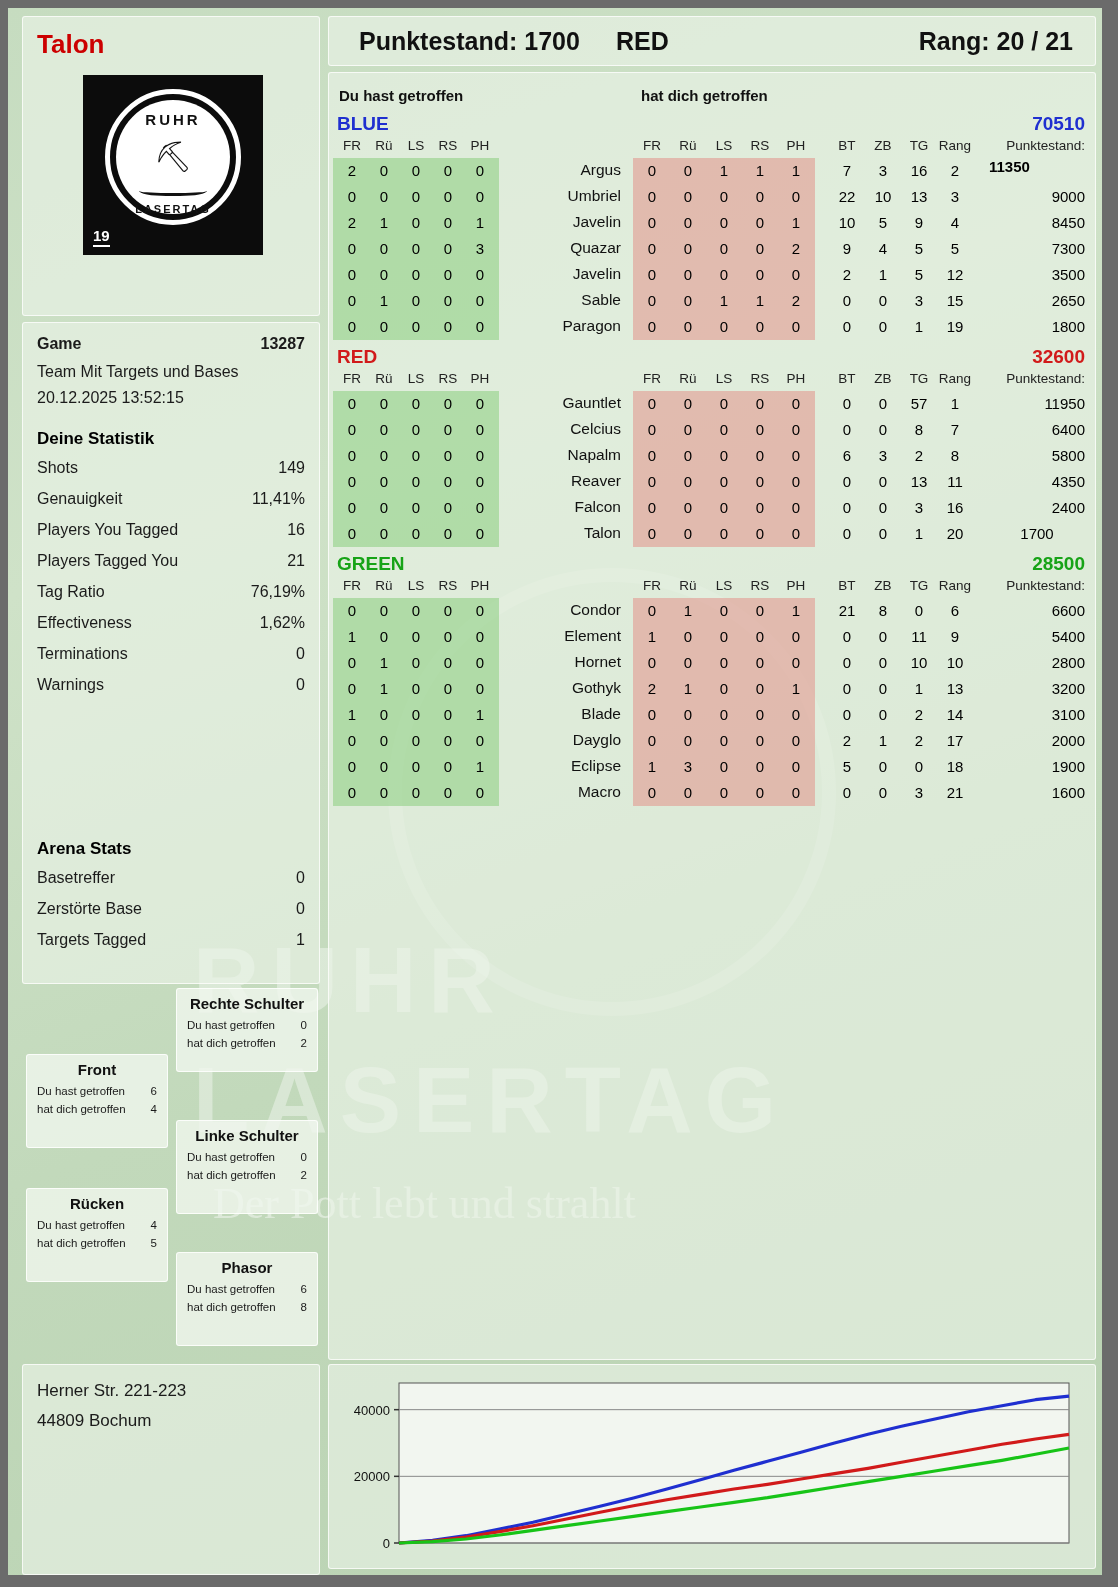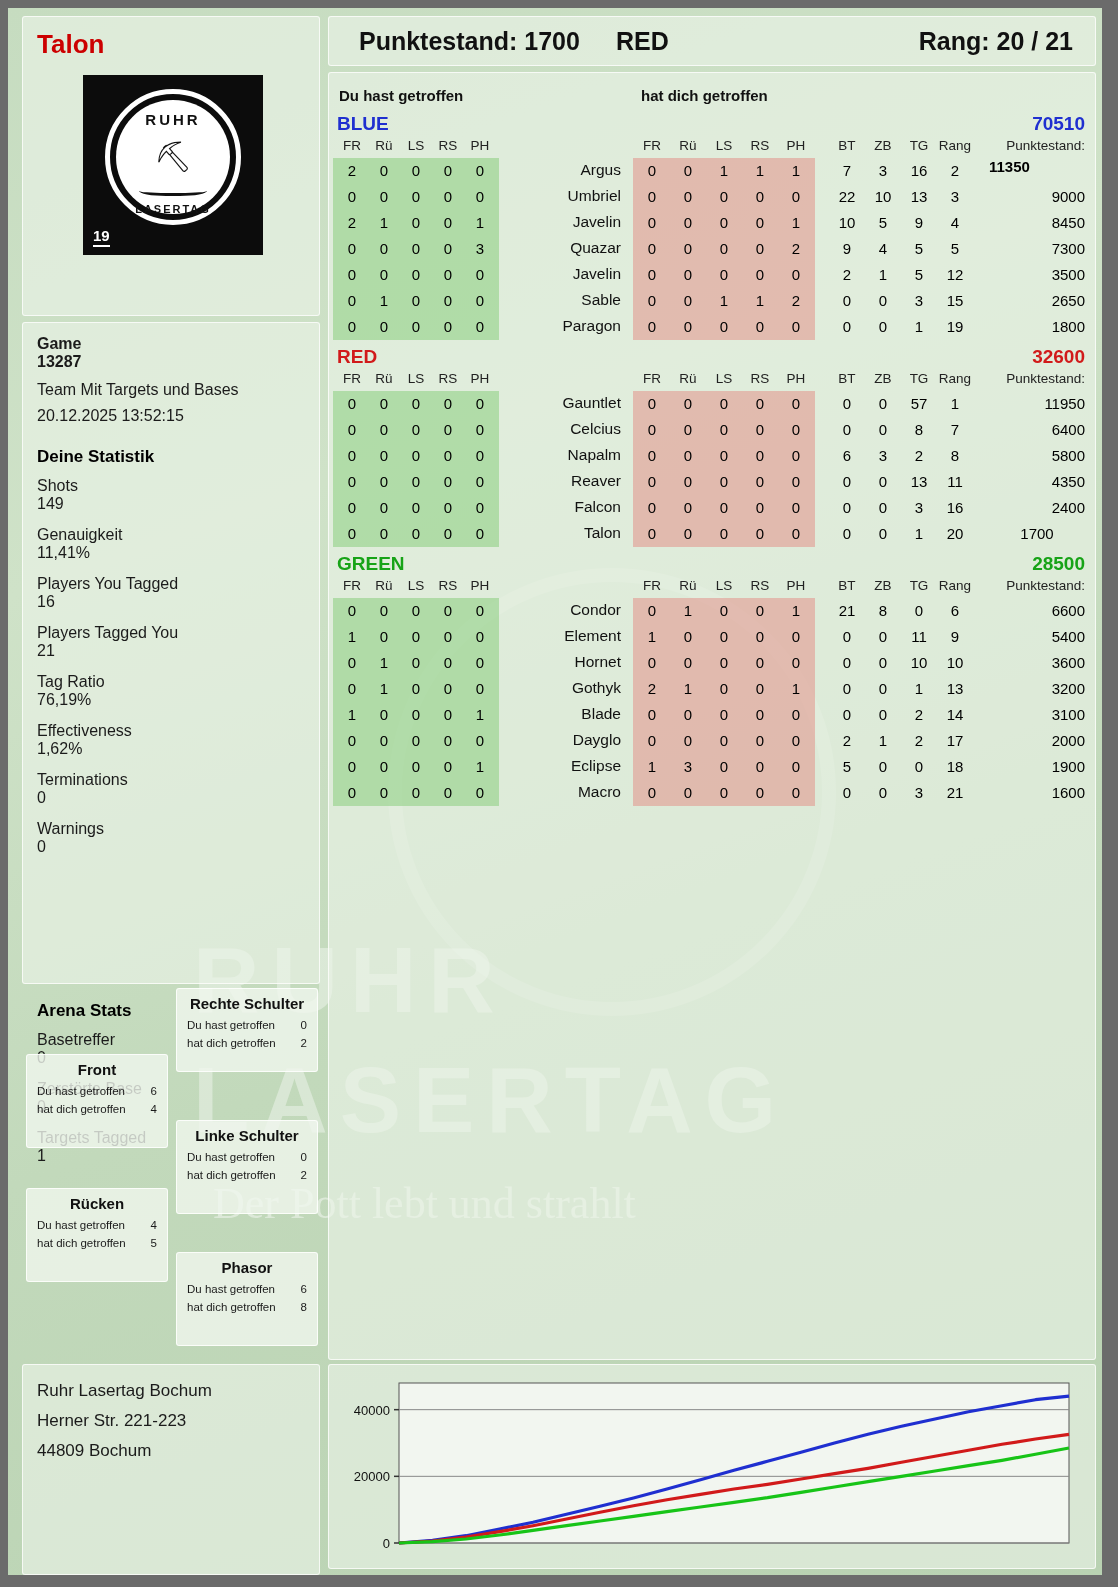--- a/index.html
+++ b/index.html
@@ -124,21 +124,21 @@
     color: #fff; font-size: 15px; font-weight: bold;
     border-bottom: 2px solid #fff; padding-bottom: 1px;
   }
 
   #game-card {
     left: 14px; top: 314px; width: 296px; height: 660px;
     padding: 0;
   }
   .row {
     display: flex; justify-content: space-between;
-    padding: 0 14px; font-size: 16px; color: #1b1b1b; flex-direction: column;
+    padding: 0 14px; font-size: 16px; color: #1b1b1b;
   }
   .row.head { font-weight: bold; }
   .sec-title { font-weight: bold; font-size: 17px; padding: 0 14px; }
 
   
   .zone {
     position: absolute;
     background: rgba(240,246,238,0.80);
     border: 1px solid rgba(255,255,255,0.8);
     border-radius: 3px;
@@ -347,21 +347,20 @@
       <span>Du hast getroffen</span>
       <span>6</span>
     </div>
     <div class="zr">
       <span>hat dich getroffen</span>
       <span>8</span>
     </div>
   </div>
 
   <div class="panel" id="address-card">
-    <div>Ruhr Lasertag Bochum</div>
     <div>Herner Str. 221-223</div>
     <div>44809 Bochum</div>
   </div>
 
   <div class="panel" id="scoreboard">
     <div class="sb-head" style="left:10px; top:14px;">Du hast getroffen</div>
     <div class="sb-head" style="left:312px; top:14px;">hat dich getroffen</div>
 
     <div id="teams-root">
         <div style="position: absolute; left: 8px; top: 40px; width: 748px;"><span class="team-label" style="color: rgb(31, 47, 208);">BLUE</span><span class="team-total" style="color: rgb(31, 47, 208); position: absolute; right: 0px;">70510</span></div>
@@ -729,21 +728,21 @@
           <span class="pname" style="position: absolute; left: 172px; top: 3px; width: 120px;">Hornet</span>
           <span class="num" style="position: absolute; left: 308px; top: 4px; width: 30px; text-align: center;">0</span>
           <span class="num" style="position: absolute; left: 344px; top: 4px; width: 30px; text-align: center;">0</span>
           <span class="num" style="position: absolute; left: 380px; top: 4px; width: 30px; text-align: center;">0</span>
           <span class="num" style="position: absolute; left: 416px; top: 4px; width: 30px; text-align: center;">0</span>
           <span class="num" style="position: absolute; left: 452px; top: 4px; width: 30px; text-align: center;">0</span>
           <span class="num" style="position: absolute; left: 500px; top: 4px; width: 36px; text-align: center;">0</span>
           <span class="num" style="position: absolute; left: 536px; top: 4px; width: 36px; text-align: center;">0</span>
           <span class="num" style="position: absolute; left: 572px; top: 4px; width: 36px; text-align: center;">10</span>
           <span class="num" style="position: absolute; left: 608px; top: 4px; width: 36px; text-align: center;">10</span>
-          <span class="num" style="position: absolute; left: 660px; top: 4px; width: 96px; text-align: right;">3600</span>
+          <span class="num" style="position: absolute; left: 660px; top: 4px; width: 96px; text-align: right;">2800</span>
         </div>
         <div style="position: absolute; left: 0px; top: 603px; width: 760px; height: 26px;">
           <div class="cell-green" style="position: absolute; left: 4px; top: 0px; width: 166px; height: 26px;"></div>
           <div class="cell-red" style="position: absolute; left: 304px; top: 0px; width: 182px; height: 26px;"></div>
           <span class="num" style="position: absolute; left: 8px; top: 4px; width: 30px; text-align: center;">0</span>
           <span class="num" style="position: absolute; left: 40px; top: 4px; width: 30px; text-align: center;">1</span>
           <span class="num" style="position: absolute; left: 72px; top: 4px; width: 30px; text-align: center;">0</span>
           <span class="num" style="position: absolute; left: 104px; top: 4px; width: 30px; text-align: center;">0</span>
           <span class="num" style="position: absolute; left: 136px; top: 4px; width: 30px; text-align: center;">0</span>
           <span class="pname" style="position: absolute; left: 172px; top: 3px; width: 120px;">Gothyk</span>

